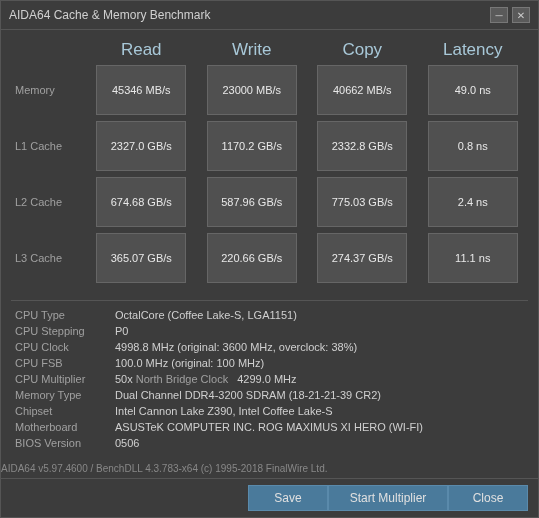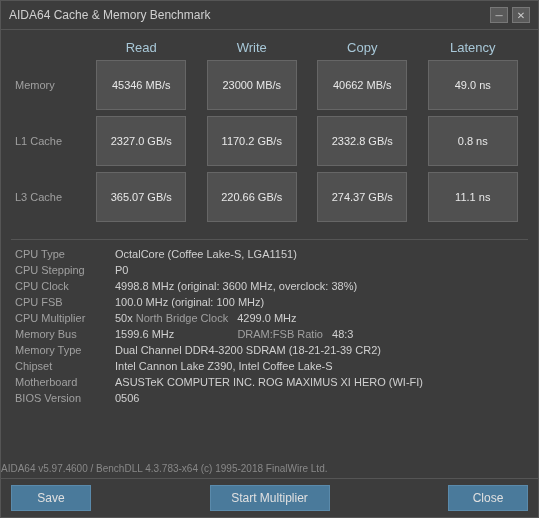--- a/index.html
+++ b/index.html
@@ -61,21 +61,21 @@
     }
     
     .bench-table {
       width: 100%;
       border-collapse: collapse;
       margin-bottom: 8px;
     }
     .bench-table th {
       color: #a8c8d8;
       font-weight: normal;
-      font-size: 13px;
+      font-size: 17px;
       text-align: center;
       padding: 2px 4px;
     }
     .bench-table td {
       padding: 3px 4px;
       font-size: 11px;
       color: #d0d0d0;
     }
     .bench-table td.row-label {
       color: #a0a0a0;
@@ -121,21 +121,21 @@
       color: #888;
       font-size: 10px;
       padding: 4px 0;
       flex-shrink: 0;
     }
     .bottom-bar {
       background: #3c3c3c;
       border-top: 1px solid #555;
       padding: 6px 10px;
       display: flex;
-      justify-content: space-between;
+      justify-content: flex-end;
       flex-shrink: 0;
     }
     .action-btn {
       background: #4a7a9b;
       color: #e0e0e0;
       border: 1px solid #5a8aab;
       padding: 5px 20px;
       font-size: 12px;
       cursor: pointer;
       min-width: 80px;
@@ -179,20 +179,27 @@
           <td class="value-cell"><span class="value-box">49.0 ns</span></td>
         </tr>
         <tr>
           <td class="row-label">L1 Cache</td>
           <td class="value-cell"><span class="value-box">2327.0 GB/s</span></td>
           <td class="value-cell"><span class="value-box">1170.2 GB/s</span></td>
           <td class="value-cell"><span class="value-box">2332.8 GB/s</span></td>
           <td class="value-cell"><span class="value-box">0.8 ns</span></td>
         </tr>
         <tr>
+          <td class="row-label">L2 Cache</td>
+          <td class="value-cell"><span class="value-box">674.68 GB/s</span></td>
+          <td class="value-cell"><span class="value-box">587.96 GB/s</span></td>
+          <td class="value-cell"><span class="value-box">775.03 GB/s</span></td>
+          <td class="value-cell"><span class="value-box">2.4 ns</span></td>
+        </tr>
+        <tr>
           <td class="row-label">L3 Cache</td>
           <td class="value-cell"><span class="value-box">365.07 GB/s</span></td>
           <td class="value-cell"><span class="value-box">220.66 GB/s</span></td>
           <td class="value-cell"><span class="value-box">274.37 GB/s</span></td>
           <td class="value-cell"><span class="value-box">11.1 ns</span></td>
         </tr>
       </tbody>
     </table>
 
     <hr class="divider">
@@ -217,28 +224,20 @@
         </tr>
         <tr>
           <td class="info-label">CPU Multiplier</td>
           <td class="info-value">
             <span>50x</span>
             <span style="color: #a0a0a0;">North Bridge Clock</span>
             <span style="margin-left: 6px; margin-top: 22px;">4299.0 MHz</span>
           </td>
         </tr>
         <tr>
-          <td class="info-label">Memory Bus</td>
-          <td class="info-value">
-            <span>1599.6 MHz</span>
-            <span style="margin-left: 60px; color: #a0a0a0;">DRAM:FSB Ratio</span>
-            <span style="margin-left: 6px;">48:3</span>
-          </td>
-        </tr>
-        <tr>
           <td class="info-label">Memory Type</td>
           <td class="info-value">Dual Channel DDR4-3200 SDRAM  (18-21-21-39 CR2)</td>
         </tr>
         <tr>
           <td class="info-label">Chipset</td>
           <td class="info-value">Intel Cannon Lake Z390, Intel Coffee Lake-S</td>
         </tr>
         <tr>
           <td class="info-label">Motherboard</td>
           <td class="info-value">ASUSTeK COMPUTER INC. ROG MAXIMUS XI HERO (WI-FI)</td>

